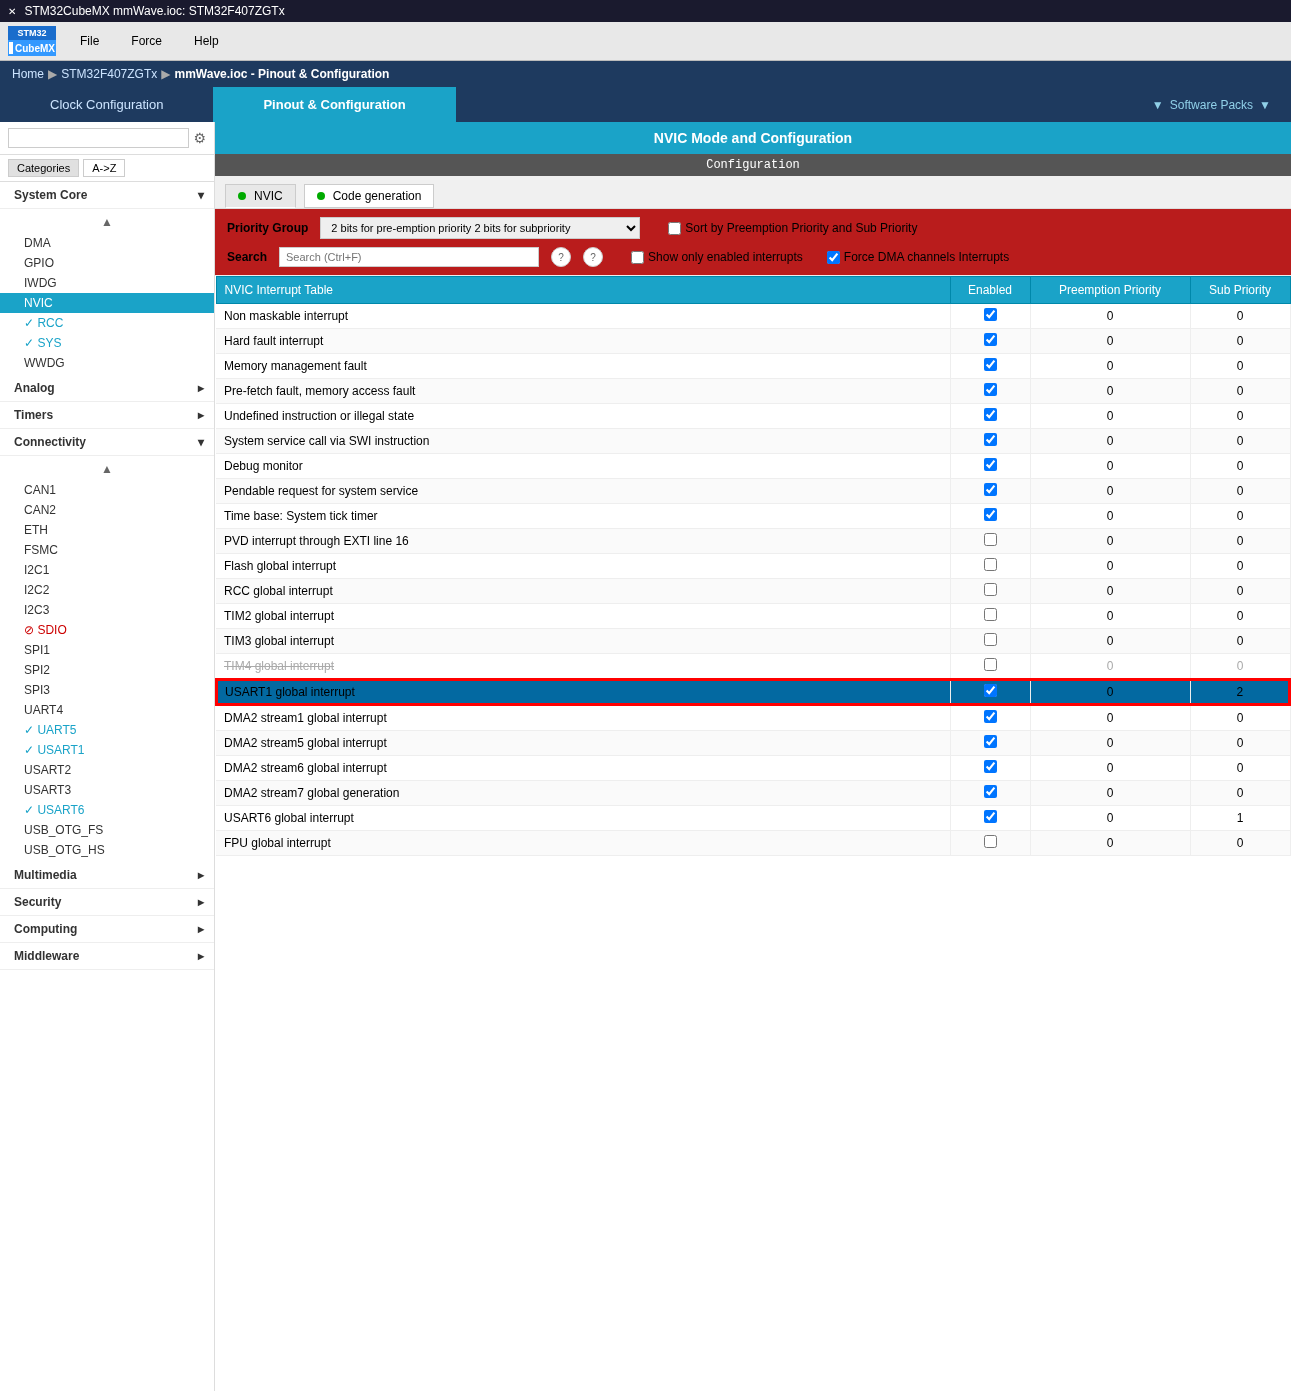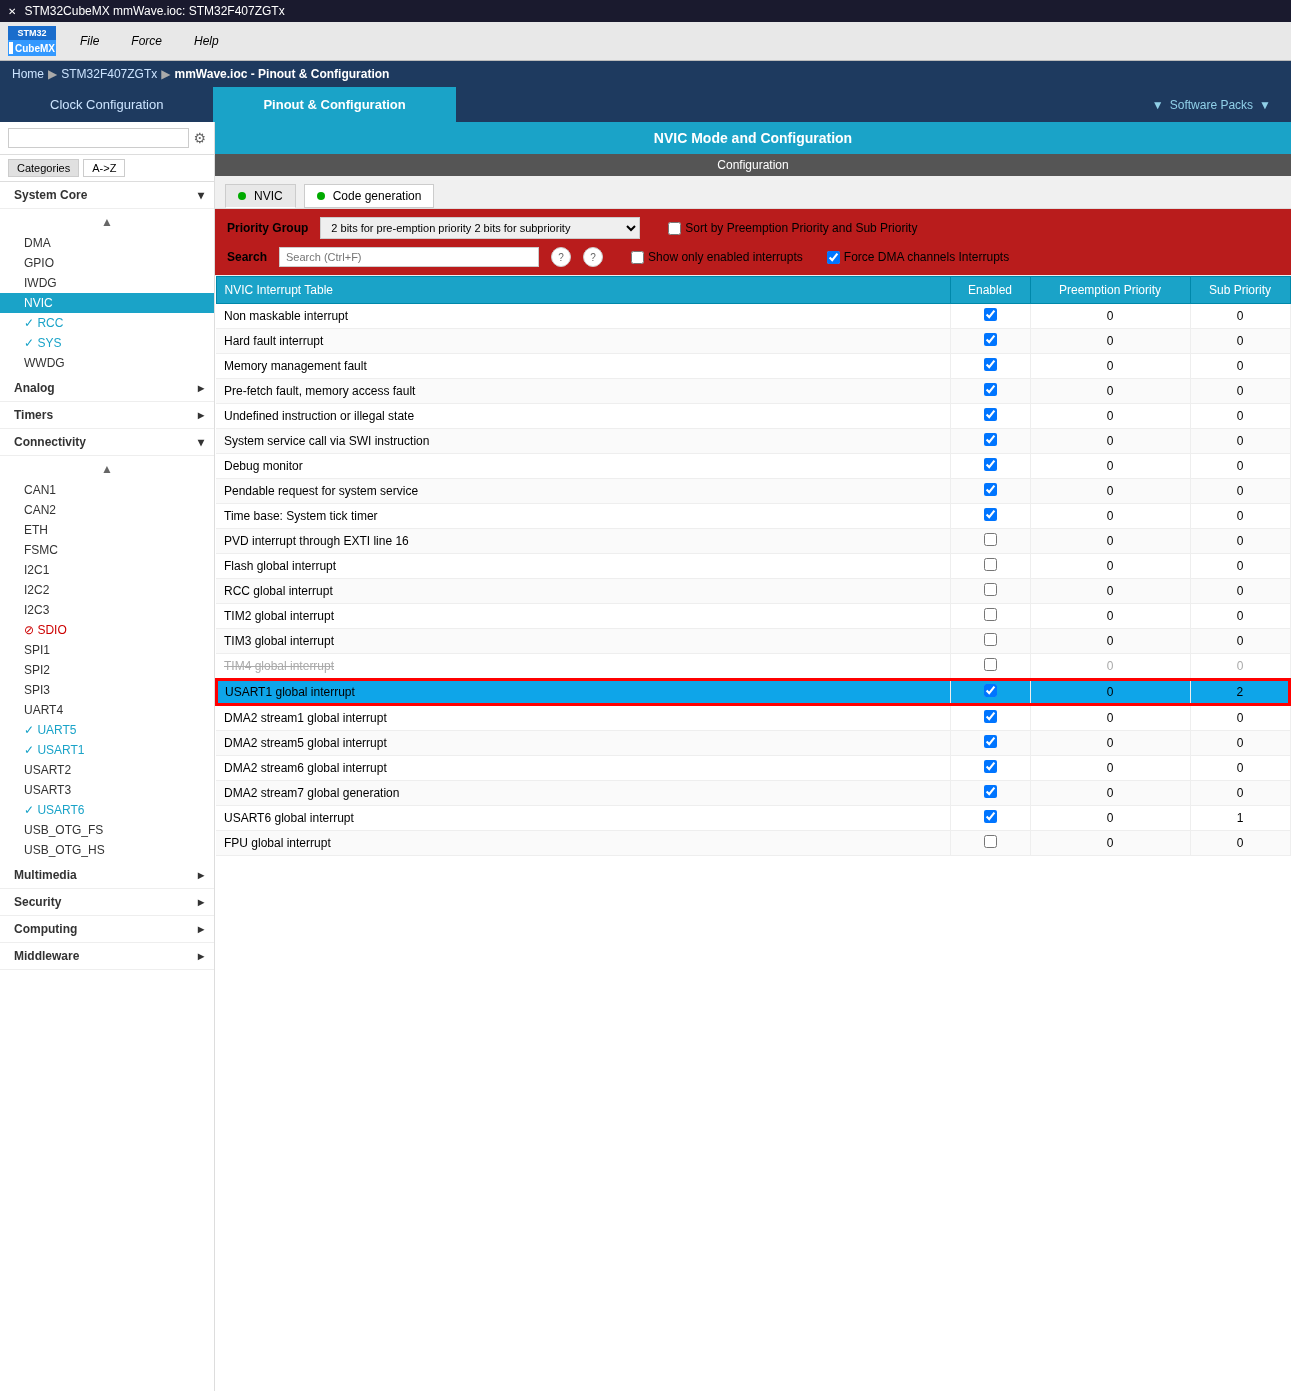--- a/index.html
+++ b/index.html
@@ -1,20 +1,20 @@
 <!DOCTYPE html>
 <html><head>
   <meta charset="utf-8">
   <style>
     * { box-sizing: border-box; margin: 0; padding: 0; font-family: Arial, sans-serif; font-size: 12px; }
     body { width: 1291px; background: #f0f0f0; }
     
     
     .title-bar { background: #1a1a2e; color: white; padding: 4px 8px; display: flex; align-items: center; gap: 8px; font-size: 11px; }
-    .menu-item { padding: 4px 16px; cursor: pointer; font-style: italic; }
+    .menu-item { padding: 4px 16px; cursor: pointer; }
     
     
     .breadcrumb { background: #1e3a5f; color: white; display: flex; align-items: center; padding: 6px 12px; gap: 4px; font-size: 12px; }
     .breadcrumb-item { color: #cce4ff; }
     .breadcrumb-item.active { color: white; font-weight: bold; }
     
     
     .main-layout { display: flex; height: calc(100vh - 90px); }
     
     
@@ -27,21 +27,21 @@
     .sidebar-category-header { display: flex; justify-content: space-between; align-items: flex-start; padding: 6px 10px 6px 14px; font-weight: bold; color: #333; border-bottom: 1px solid #eee; }
     
     .sidebar-items { padding: 2px 0; }
     .sidebar-item { padding: 3px 10px 3px 24px; cursor: pointer; color: #333; }
     .sidebar-item.selected { background: #1aa3c8; color: white; }
     .sidebar-up-arrow { display: flex; justify-content: center; padding: 4px; color: #666; }
     
     
     .content { flex: 1; background: white; overflow-y: auto; }
     .content-title { background: #1aa3c8; color: white; text-align: center; padding: 8px; font-size: 14px; font-weight: bold; }
-    .config-title { background: #555; color: white; text-align: center; padding: 4px; font-size: 12px; }
+    .config-title { background: #555; color: white; text-align: center; padding: 4px; font-size: 12px; font-family: Liberation Mono, monospace; }
     
     
     .nvic-tabs { display: flex; padding: 8px 10px 0; gap: 8px; border-bottom: 1px solid #ddd; background: #f0f0f0; }
     .nvic-tab { padding: 4px 12px; border: 1px solid #ccc; background: white; cursor: pointer; font-size: 12px; display: flex; align-items: center; gap: 4px; }
     .nvic-tab.active { background: #e8e8e8; border-bottom: 1px solid white; }
     
     
     .controls-area { padding: 8px 12px; background: #b91c1c; border-bottom: 1px solid #eee; }
     .priority-row { display: flex; align-items: center; gap: 8px; margin-bottom: 8px; }
     
@@ -341,21 +341,21 @@
               <td style="text-align: center;"><input type="checkbox" style=""></td>
               <td style="text-align: center;">0</td>
               <td style="text-align: center;">0</td>
             </tr>
             <tr>
               <td style="text-decoration: line-through; color: rgb(170, 170, 170);">TIM4 global interrupt</td>
               <td style="text-align: center;"><input type="checkbox" style=""></td>
               <td style="text-align: center; color: rgb(170, 170, 170);">0</td>
               <td style="text-align: center; color: rgb(170, 170, 170);">0</td>
             </tr>
-            <tr style="outline: red solid 2px; outline-offset: -2px; background: #0ea5e9;">
+            <tr style="outline: red solid 2px; outline-offset: -2px; background: #0369a1;">
               <td style="border-left: 2px solid red; border-top: 2px solid red; border-bottom: 2px solid red;">USART1 global interrupt</td>
               <td style="text-align: center; border-top: 2px solid red; border-bottom: 2px solid red;"><input type="checkbox" checked="" style=""></td>
               <td style="text-align: center; border-top: 2px solid red; border-bottom: 2px solid red;">0</td>
               <td style="text-align: center; border-right: 2px solid red; border-top: 2px solid red; border-bottom: 2px solid red;">2</td>
             </tr>
             <tr>
               <td>DMA2 stream1 global interrupt</td>
               <td style="text-align: center;"><input type="checkbox" checked="" style=""></td>
               <td style="text-align: center;">0</td>
               <td style="text-align: center;">0</td>

